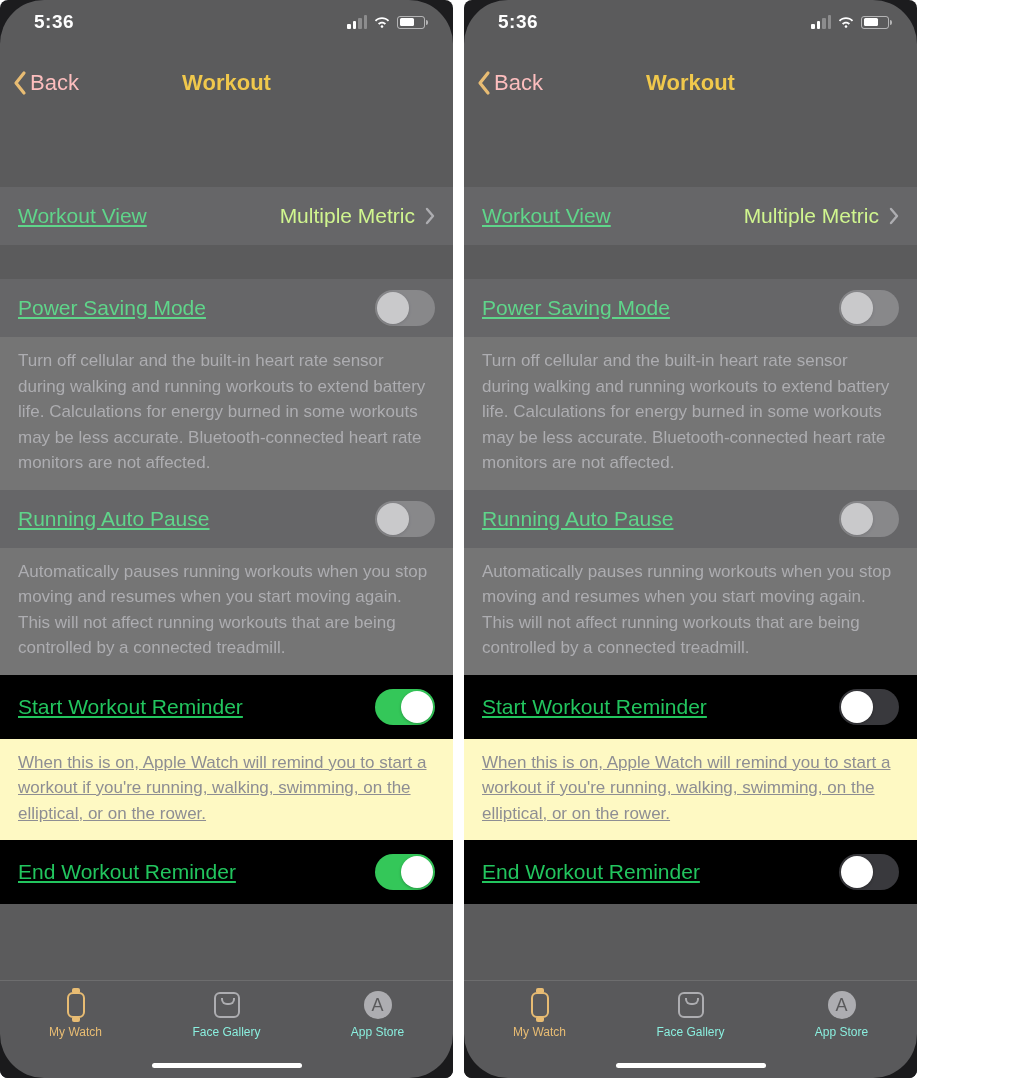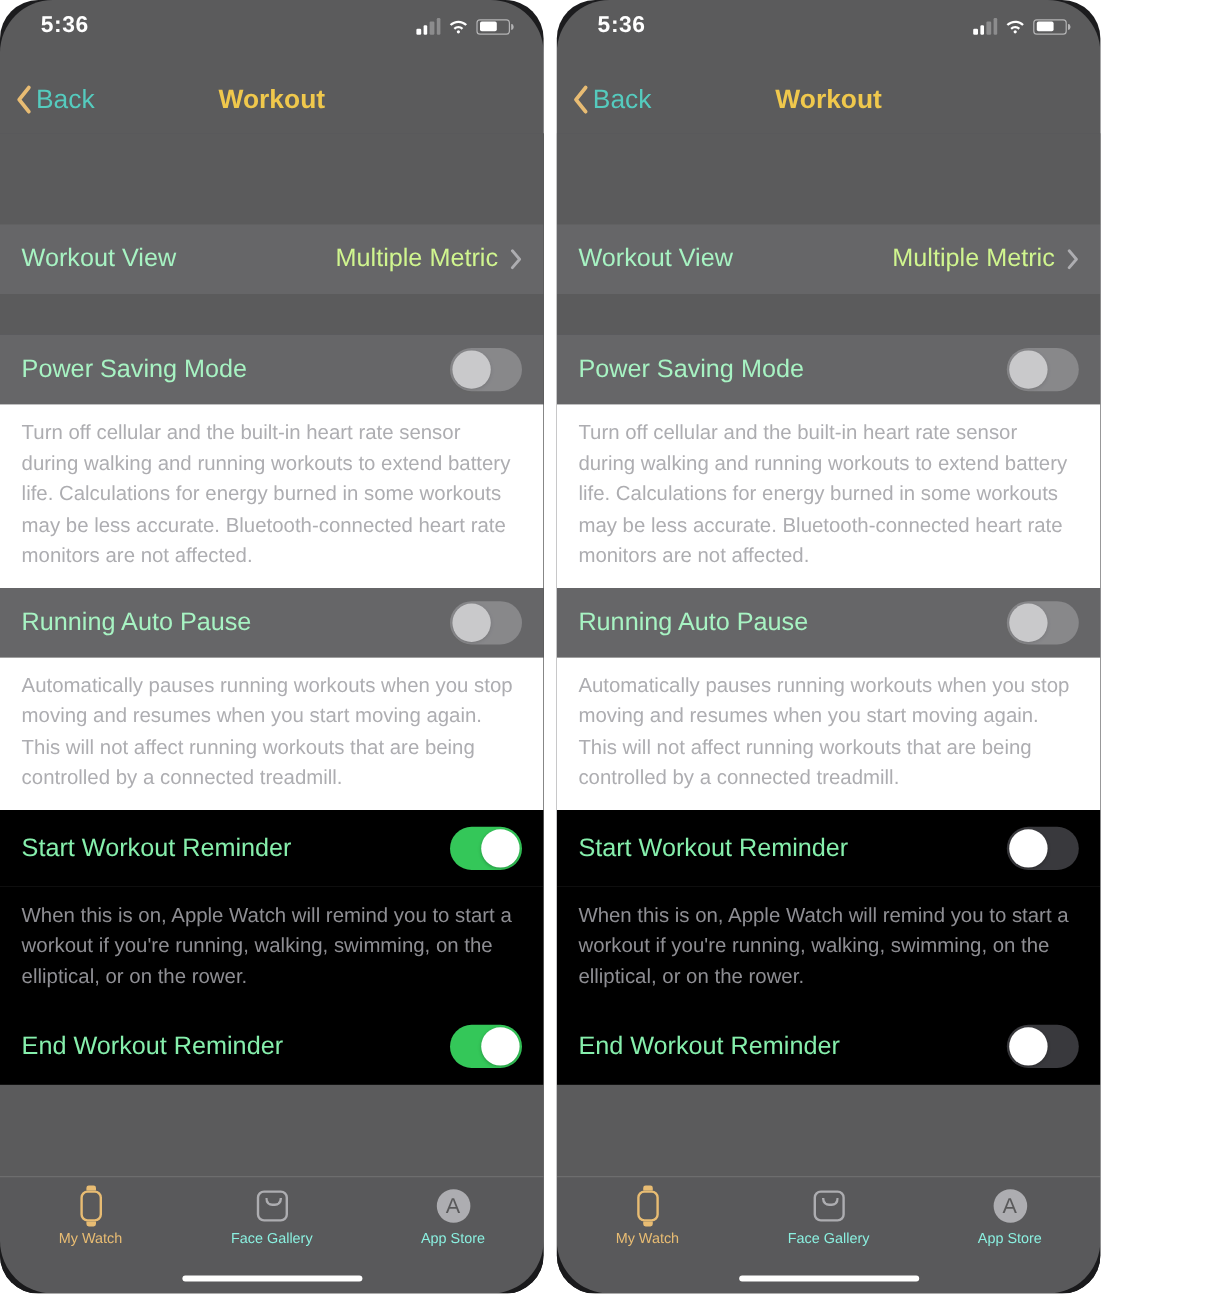--- a/index.html
+++ b/index.html
@@ -1,57 +1,57 @@
 <!DOCTYPE html>
 <html><head>
 <meta charset="utf-8">
 <style>
   * { margin: 0; padding: 0; box-sizing: border-box; }
   html, body { width: 1011px; height: 1078px; background: #fff; font-family: -apple-system, "Helvetica Neue", Arial, sans-serif; }
   .canvas { display: flex; gap: 11px; width: 1011px; height: 1078px; background:#fff; }
-  .phone { position: relative; width: 453px; height: 1078px; border-radius: 32px; overflow: hidden; background: #1c1c1e; }
+  .phone { position: relative; width: 453px; height: 1078px; border-radius: 8px; overflow: hidden; background: #1c1c1e; }
   .overlay { position:absolute; inset:0; background: rgba(255,255,255,0.28); pointer-events:none; z-index:5; border-radius:44px; }
 
   
   .statusbar { position:absolute; top:0; left:0; right:0; height:44px; display:flex; align-items:center; justify-content:space-between; padding:0 28px 0 34px; z-index:2; }
   .sb-time { color:#fff; font-size:19px; font-weight:600; letter-spacing:0.5px; }
   .sb-icons { display:flex; align-items:center; gap:6px; }
   .sig-bars { display:flex; align-items:flex-end; gap:2px; height:14px; }
   .sig-bars span { width:3.5px; background:#fff; border-radius:1px; }
   .sig-bars span:nth-child(1){height:5px;}
   .sig-bars span:nth-child(2){height:8px;}
   .sig-bars span:nth-child(3){height:11px; background:rgba(255,255,255,0.3);}
   .sig-bars span:nth-child(4){height:14px; background:rgba(255,255,255,0.3);}
   .wifi-icon svg { width:18px; height:14px; display:block; fill:#fff; }
   .battery { width:28px; height:13px; border:1.5px solid rgba(255,255,255,0.55); border-radius:3px; position:relative; }
   .battery::after { content:""; position:absolute; right:-4px; top:3px; width:2.5px; height:5px; background:rgba(255,255,255,0.55); border-radius:0 2px 2px 0; }
   .battery .fill { position:absolute; left:1.5px; top:1.5px; bottom:1.5px; width:55%; background:#fff; border-radius:1.5px; }
 
   
   .navbar { position:absolute; top:55px; left:0; right:0; height:56px; display:flex; align-items:center; justify-content:center; z-index:2; }
-  .back { position:absolute; left:12px; top:0; bottom:0; display:flex; align-items:center; color:#14b8a6; font-size:22px; gap:2px; }
+  .back { position:absolute; left:12px; top:0; bottom:0; display:flex; align-items:center; color:#fca5a5; font-size:22px; gap:2px; }
   .back svg { width:16px; height:26px; }
   .back svg path { stroke:#e0a33e; stroke-width:3.2; fill:none; stroke-linecap:round; stroke-linejoin:round; }
   .nav-title { color:#eab308; font-size:22px; font-weight:600; }
 
   
   .content { position:absolute; top:111px; left:0; right:0; bottom:98px; background:#1c1c1e; overflow:hidden; }
   .spacer-top { height:76px; background:#1c1c1e; }
 
   .row { background:#2c2c2e; min-height:58px; display:flex; align-items:center; justify-content:space-between; padding:0 18px; }
   .row.dark { background:#2c2c2e; }
   .row.highlight { background:#000; min-height:64px; }
-  .row-label { color:#86efac; font-size:21px; font-weight:400; }
+  .row-label { color:#22c55e; font-size:21px; font-weight:400;text-decoration:underline; }
   .row-value { color:#bef264; font-size:21px; margin-left:auto; margin-right:10px; }
   .chev { color:#8e8e93; }
   .chev svg { width:10px; height:18px; display:block; }
   .chev svg path { stroke:#8e8e93; stroke-width:2.4; fill:none; stroke-linecap:round; stroke-linejoin:round; }
 
-  .footer-text { color:#8e8e93; font-size:17px; line-height:1.5; padding:11px 18px 14px; background:#ffffff; }
-  .footer-text.under-hi { background:#000000; }
+  .footer-text { color:#8e8e93; font-size:17px; line-height:1.5; padding:11px 18px 14px; background:#404040; }
+  .footer-text.under-hi { background:#fef9c3;text-decoration:underline; }
   .gap { height:34px; background:#1c1c1e; }
 
   
   .toggle { width:60px; height:36px; border-radius:18px; position:relative; flex-shrink:0; }
   .toggle .knob { position:absolute; width:32px; height:32px; background:#fff; border-radius:50%; top:2px; box-shadow:0 1px 3px rgba(0,0,0,0.25); }
   .toggle.on { background:#34c759; }
   .toggle.on .knob { right:2px; }
   .toggle.off { background:#39393d; }
   .toggle.off .knob { left:2px; }
   .toggle.dimmed.off { background:#5a5a5e; }

